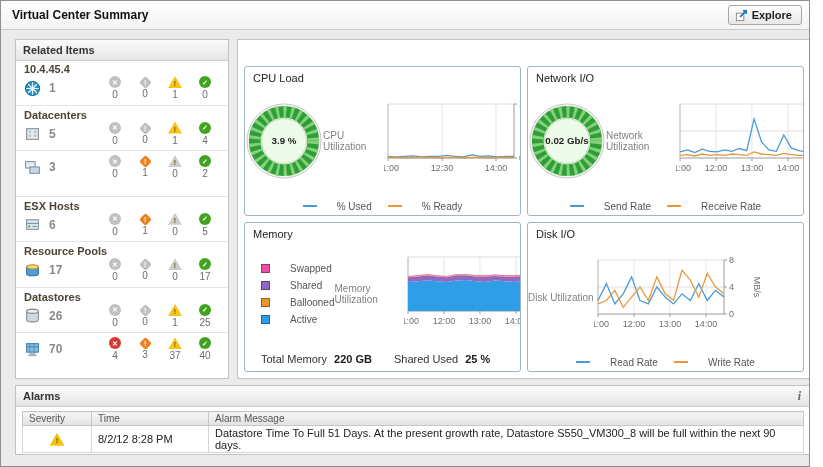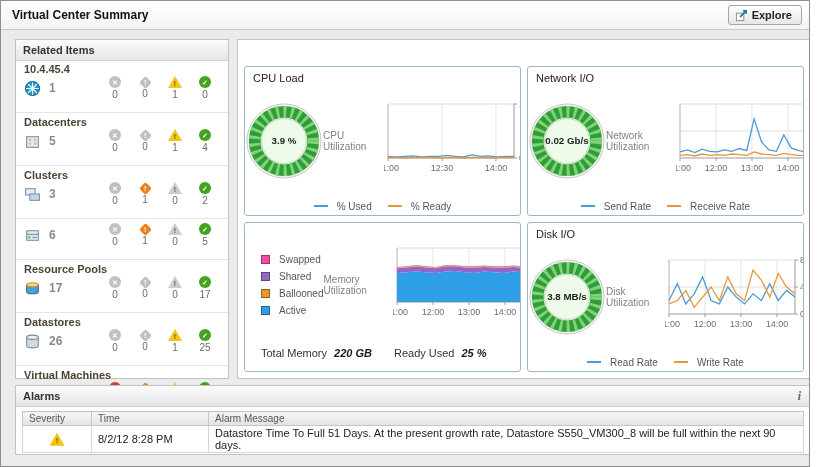--- a/index.html
+++ b/index.html
@@ -12,21 +12,21 @@
 
   
   .panel{position:absolute;background:#fff;border:1px solid #c2c2c2;box-sizing:border-box;}
   .panel-title{height:20px;line-height:20px;padding:0 7px;font-size:11px;font-weight:bold;color:#333;background:linear-gradient(#fbfbfb,#e5e5e5);border-bottom:1px solid #cfcfcf;position:relative;}
   #panel-related{left:14px;top:38px;width:214px;height:340px;}
   #panel-resource{left:236px;top:38px;width:574px;height:340px;}
   #panel-alarms{left:14px;top:384px;width:796px;height:70px;}
 
   
   #related-list{position:absolute;left:0;right:0;top:20px;bottom:0;display:flex;flex-direction:column;}
-  .ri-row{flex:1;padding:3px 8px 12px;box-sizing:border-box;cursor:pointer;}
+  .ri-row{flex:1;padding:3px 8px 4px;box-sizing:border-box;cursor:pointer;}
   .ri-row:not(:last-child){border-bottom:1px solid #e4e4e4;}
   .ri-name{font-size:11px;font-weight:bold;color:#4d4435;}
   .ri-body{display:flex;align-items:center;margin-top:1px;}
   .ri-icon{width:17px;height:17px;display:inline-block;}
   .ri-icon svg{width:17px;height:17px;}
   .ri-count{font-size:12px;font-weight:bold;color:#8a8a8a;margin-left:8px;}
   .ri-sts{margin-left:auto;display:flex;}
   .ri-st{width:30px;display:flex;flex-direction:column;align-items:center;gap:1px;cursor:pointer;}
   .ri-stn{font-size:10px;color:#6d6d6d;}
   .st-ic{display:inline-flex;align-items:center;justify-content:center;color:#fff;font-weight:bold;}
@@ -45,31 +45,31 @@
 
   
   #resource-grid{position:absolute;left:0;right:0;top:20px;bottom:0;padding:6px;display:grid;grid-template-columns:1fr 1fr;grid-template-rows:1fr 1fr;gap:6px;}
   .quadrant{border:1px solid #9fb6c8;border-radius:3px;background:#fff;display:flex;flex-direction:column;overflow:hidden;}
   .q-title{font-size:11px;font-weight:normal;color:#222;padding:5px 8px 1px;}
   .q-content{flex:1;display:flex;align-items:center;min-height:0;}
   .gauge-col{width:100px;display:flex;justify-content:center;}
   .chart-col{flex:1;display:flex;flex-direction:row;align-items:center;}
   .chart-title{font-size:10px;color:#828282;}
   .q-legend{height:18px;display:flex;justify-content:center;align-items:center;gap:16px;}
-  .lg-item{display:inline-flex;align-items:center;gap:9px;}
+  .lg-item{display:inline-flex;align-items:center;gap:20px;}
   .lg-line{width:14px;height:2px;display:inline-block;}
   .lg-sq{width:9px;height:9px;display:inline-block;border:1px solid rgba(0,0,0,0.35);box-sizing:border-box;}
   .lg-lb{font-size:10px;color:#555;}
   .gauge{width:78px;height:78px;}
   .gauge-text{font-family:"Liberation Sans",sans-serif;font-size:10px;font-weight:bold;fill:#222;}
   .chart-svg{display:block;}
   .chart-svg text.ax{font-family:"Liberation Sans",sans-serif;font-size:9px;fill:#6e6e6e;}
   #mem-legend{width:96px;padding-left:16px;display:flex;flex-direction:column;align-items:flex-start;gap:6px;box-sizing:border-box;}
-  .mem-totals{height:24px;display:flex;align-items:flex-start;gap:7px;padding-left:16px;font-size:11px;color:#333;}
-  .mem-val{font-weight:bold;color:#1a1a1a;font-style:italic;}
+  .mem-totals{height:24px;display:flex;align-items:center;gap:7px;padding-left:16px;font-size:11px;color:#333;}
+  .mem-val{font-weight:bold;color:#1a1a1a;}
 
   
   #alarm-info{position:absolute;right:9px;top:0;line-height:20px;font-family:"Liberation Serif",serif;font-style:italic;font-weight:bold;color:#666;cursor:pointer;font-size:12px;}
   #alarm-body{padding:4px 6px;}
   #alarm-table{width:100%;border-collapse:collapse;font-size:11px;}
   #alarm-table th{background:linear-gradient(#f7f7f7,#e2e2e2);border:1px solid #c6c6c6;color:#555;font-weight:normal;text-align:left;padding:1px 6px;font-size:10px;}
   #alarm-table td{border:1px solid #d6d6d6;padding:1px 6px;color:#222;background:#fff;}
   .col-sev{width:56px;}
   .col-time{width:104px;}
   td.sev-cell{text-align:center;}
@@ -170,21 +170,20 @@
               <span class="ri-st">
                 <span class="st-ic st-normal on">
                   <i>✓</i>
                 </span>
                 <span class="ri-stn">4</span>
               </span>
             </div>
           </div>
         </div>
         <div class="ri-row">
-          <div class="ri-name">Clusters</div>
           <div class="ri-body">
             <span class="ri-icon"><svg viewBox="0 0 16 16">
                 <rect x="1.5" y="2.5" width="9" height="6" fill="#e4ecf2" stroke="#7d93a6"></rect>
                 <rect x="5.5" y="7.5" width="9" height="6" fill="#c5d6e4" stroke="#7d93a6"></rect>
               </svg></span>
             <span class="ri-count">3</span>
             <div class="ri-sts">
               <span class="ri-st">
                 <span class="st-ic st-fatal">
                   <i>✕</i>
@@ -206,20 +205,21 @@
               <span class="ri-st">
                 <span class="st-ic st-normal on">
                   <i>✓</i>
                 </span>
                 <span class="ri-stn">2</span>
               </span>
             </div>
           </div>
         </div>
         <div class="ri-row">
+          <div class="ri-name">ESX Hosts</div>
           <div class="ri-body">
             <span class="ri-icon"><svg viewBox="0 0 16 16">
                 <rect x="2.5" y="3.5" width="11" height="9" fill="#dde6ed" stroke="#7d93a6"></rect>
                 <line x1="2.5" y1="7" x2="13.5" y2="7" stroke="#7d93a6"></line>
                 <circle cx="5" cy="9.8" r="1" fill="#58a83c"></circle>
                 <line x1="8" y1="9.8" x2="12" y2="9.8" stroke="#7d93a6"></line>
               </svg></span>
             <span class="ri-count">6</span>
             <div class="ri-sts">
               <span class="ri-st">
@@ -315,21 +315,20 @@
               <span class="ri-st">
                 <span class="st-ic st-normal on">
                   <i>✓</i>
                 </span>
                 <span class="ri-stn">25</span>
               </span>
             </div>
           </div>
         </div>
         <div class="ri-row">
-          <div class="ri-name">Virtual Machines</div>
           <div class="ri-body">
             <span class="ri-icon"><svg viewBox="0 0 16 16">
                 <rect x="2.5" y="2.5" width="11" height="8" fill="#7fc3ea" stroke="#4a7d9e"></rect>
                 <path d="M2.5 5.5h11M5.5 2.5v8M9.5 2.5v8" stroke="#4a7d9e" stroke-width=".8" fill="none"></path>
                 <rect x="5" y="11.5" width="6" height="1.5" fill="#9aa7b0"></rect>
                 <rect x="4" y="13.2" width="8" height="1" fill="#9aa7b0"></rect>
               </svg></span>
             <span class="ri-count">70</span>
             <div class="ri-sts">
               <span class="ri-st">
@@ -467,20 +466,21 @@
               <span class="lg-lb">Send Rate</span>
             </span>
             <span class="lg-item">
               <span class="lg-line" style="background: rgb(232, 151, 58);"></span>
               <span class="lg-lb">Receive Rate</span>
             </span>
           </div>
       </div>
 
       <div class="quadrant">
+        <div class="q-title">Memory</div>
         <div class="q-content">
           <div id="mem-legend">
               <span class="lg-item">
                 <span class="lg-sq" style="background: rgb(236, 79, 162);"></span>
                 <span class="lg-lb">Swapped</span>
               </span>
               <span class="lg-item">
                 <span class="lg-sq" style="background: rgb(145, 104, 195);"></span>
                 <span class="lg-lb">Shared</span>
               </span>
@@ -525,37 +525,28 @@
                 <polygon points="4.0,24.3 13.7,23.6 23.4,22.2 33.1,23.6 42.8,24.3 52.5,22.2 62.2,22.2 71.8,23.6 81.5,23.6 91.2,22.9 100.9,23.6 110.6,23.6 120.3,22.9 130.0,23.6 130.0,28.3 120.3,27.6 110.6,29.0 100.9,28.3 91.2,27.6 81.5,29.0 71.8,28.3 62.2,27.0 52.5,27.6 42.8,29.0 33.1,28.3 23.4,27.6 13.7,28.3 4.0,29.0" fill="#9168c3" stroke="none"></polygon>
                 <polygon points="4.0,23.6 13.7,22.9 23.4,21.5 33.1,22.9 42.8,23.6 52.5,21.5 62.2,21.5 71.8,22.9 81.5,22.9 91.2,22.2 100.9,22.9 110.6,22.9 120.3,22.2 130.0,22.9 130.0,23.6 120.3,22.9 110.6,23.6 100.9,23.6 91.2,22.9 81.5,23.6 71.8,23.6 62.2,22.2 52.5,22.2 42.8,24.3 33.1,23.6 23.4,22.2 13.7,23.6 4.0,24.3" fill="#e8972e" stroke="none"></polygon>
                 <polygon points="4.0,22.9 13.7,22.2 23.4,20.9 33.1,22.2 42.8,22.9 52.5,20.9 62.2,20.9 71.8,22.2 81.5,22.2 91.2,21.5 100.9,22.2 110.6,22.2 120.3,21.5 130.0,22.2 130.0,22.9 120.3,22.2 110.6,22.9 100.9,22.9 91.2,22.2 81.5,22.9 71.8,22.9 62.2,21.5 52.5,21.5 42.8,23.6 33.1,22.9 23.4,21.5 13.7,22.9 4.0,23.6" fill="#ec4fa2" stroke="none"></polygon>
               </svg>
           </div>
         </div>
         <div class="mem-totals">
           <span>Total Memory</span>
           <span class="mem-val">220 GB</span>
           <span style="width:8px;"></span>
-          <span>Ready Used</span>
+          <span>Shared Used</span>
           <span class="mem-val">25 %</span>
         </div>
       </div>
 
       <div class="quadrant">
         <div class="q-title">Disk I/O</div>
         <div class="q-content">
-          <div class="gauge-col">
-            <svg class="gauge" viewBox="0 0 80 80">
-              <circle cx="40" cy="40" r="38" fill="#f4f4f4" stroke="#c6c6c6"></circle>
-              <circle cx="40" cy="40" r="30" fill="none" stroke="#2f9e38" stroke-width="12"></circle>
-              <circle cx="40" cy="40" r="30" fill="none" stroke="#83d178" stroke-width="12" stroke-dasharray="3 4.4"></circle>
-              <circle cx="40" cy="40" r="23" fill="#eefaea" stroke="#b9ddb0"></circle>
-              <text class="gauge-text" x="40" y="43" text-anchor="middle">3.8 MB/s</text>
-            </svg>
-          </div>
           <div class="chart-col">
             <div class="chart-title">Disk Utilization</div>
             <svg id="chart-disk" class="chart-svg" width="172" height="82">
                 <rect x="4" y="4" width="126" height="54" fill="#ffffff"></rect>
                 <line x1="4" y1="4" x2="4" y2="58" stroke="#e6e6e6"></line>
                 <line x1="40.035999999999994" y1="4" x2="40.035999999999994" y2="58" stroke="#e6e6e6"></line>
                 <line x1="75.946" y1="4" x2="75.946" y2="58" stroke="#e6e6e6"></line>
                 <line x1="111.982" y1="4" x2="111.982" y2="58" stroke="#e6e6e6"></line>
                 <line x1="4" y1="58" x2="130" y2="58" stroke="#9a9a9a"></line>
                 <line x1="130" y1="58" x2="133" y2="58" stroke="#9a9a9a"></line>

